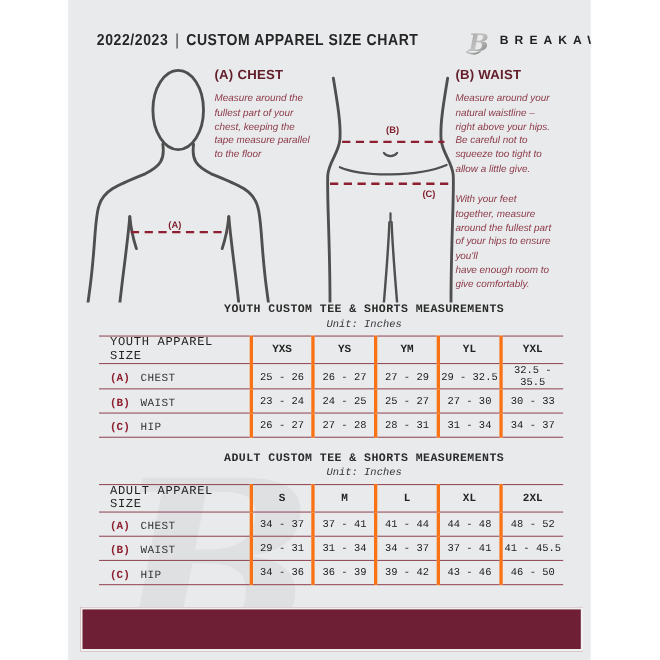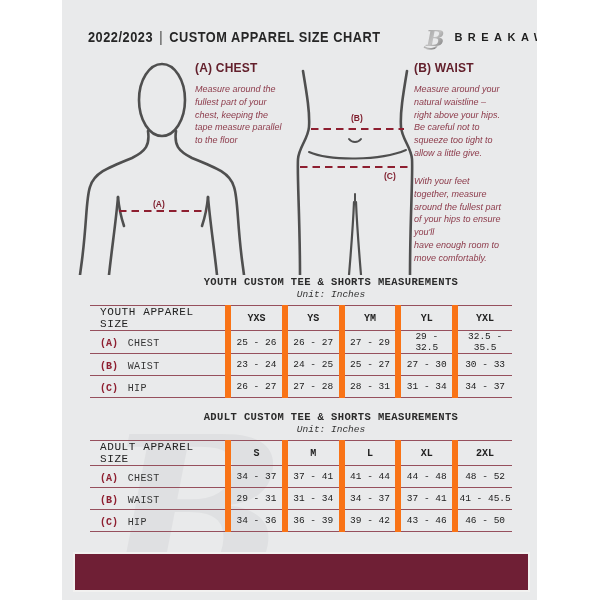--- a/index.html
+++ b/index.html
@@ -31,21 +31,21 @@
   .sec-adult { top:411px; }
   .sec-title { text-align:center; font-size:10.5px; font-weight:700; letter-spacing:.4px; color:#2b2b2b; }
   .sec-unit  { text-align:center; font-size:9.5px; font-style:italic; color:#333; margin-top:1px; }
   table.size { border-collapse:collapse; table-layout:fixed; width:422px; margin:5px 0 0 28px; background:transparent; }
   table.size col.c-label { width:138px; }
   table.size col.c-data  { width:56.8px; }
   table.size th, table.size td { border-top:1.5px solid #96505d; height:22px; text-align:center; vertical-align:middle; color:#222; }
   table.size thead th { height:25px; }
   table.size tbody tr:last-child th, table.size tbody tr:last-child td { border-bottom:1.5px solid #96505d; }
   table.size th.label-col, table.size td.label-col { text-align:left; padding-left:10px; }
-  table.size td:not(.label-col), table.size th:not(.label-col) { border-left:6px solid #f97316;margin-left:26px; }
+  table.size td:not(.label-col), table.size th:not(.label-col) { border-left:3px solid #f97316;margin-left:26px; }
   .hdr-label { font-size:11px; font-weight:400; letter-spacing:.6px; color:#3a3a3a; }
   .hdr-size  { font-size:10px; font-weight:700; color:#232323; }
   .row-key   { font-size:10px; font-weight:700; color:#8e1f30; }
   .row-name  { font-size:10px; font-weight:400; color:#333; letter-spacing:.4px; }
   .cell-val  { font-size:9.5px; color:#1f1f1f; }
 
   
   .footer-bar { position:absolute; left:11px; top:552px; width:457px; height:40px; background:#6f1f35; border:2px solid #f2f1f0; z-index:3; }
   .watermark { position:absolute; left:42px; top:408px; z-index:0; font-family:"DejaVu Serif", serif; font-style:italic; font-weight:700; font-size:215px; line-height:1; color:#dfe0e2; user-select:none; }
 </style>
@@ -126,21 +126,21 @@
 squeeze too tight to
 allow a little give.</p>
       </div>
       <div class="instr instr-hips">
         <p>With your feet
 together, measure
 around the fullest part
 of your hips to ensure
 you'll
 have enough room to
-move comfortably.</p>
+give comfortably.</p>
       </div>
     </div>
 
     <div class="section sec-youth">
       <div class="sec-title">YOUTH CUSTOM TEE &amp; SHORTS MEASUREMENTS</div>
       <div class="sec-unit">Unit: Inches</div>
       <table class="size">
         <colgroup>
             <col class="c-label">
             <col class="c-data">

